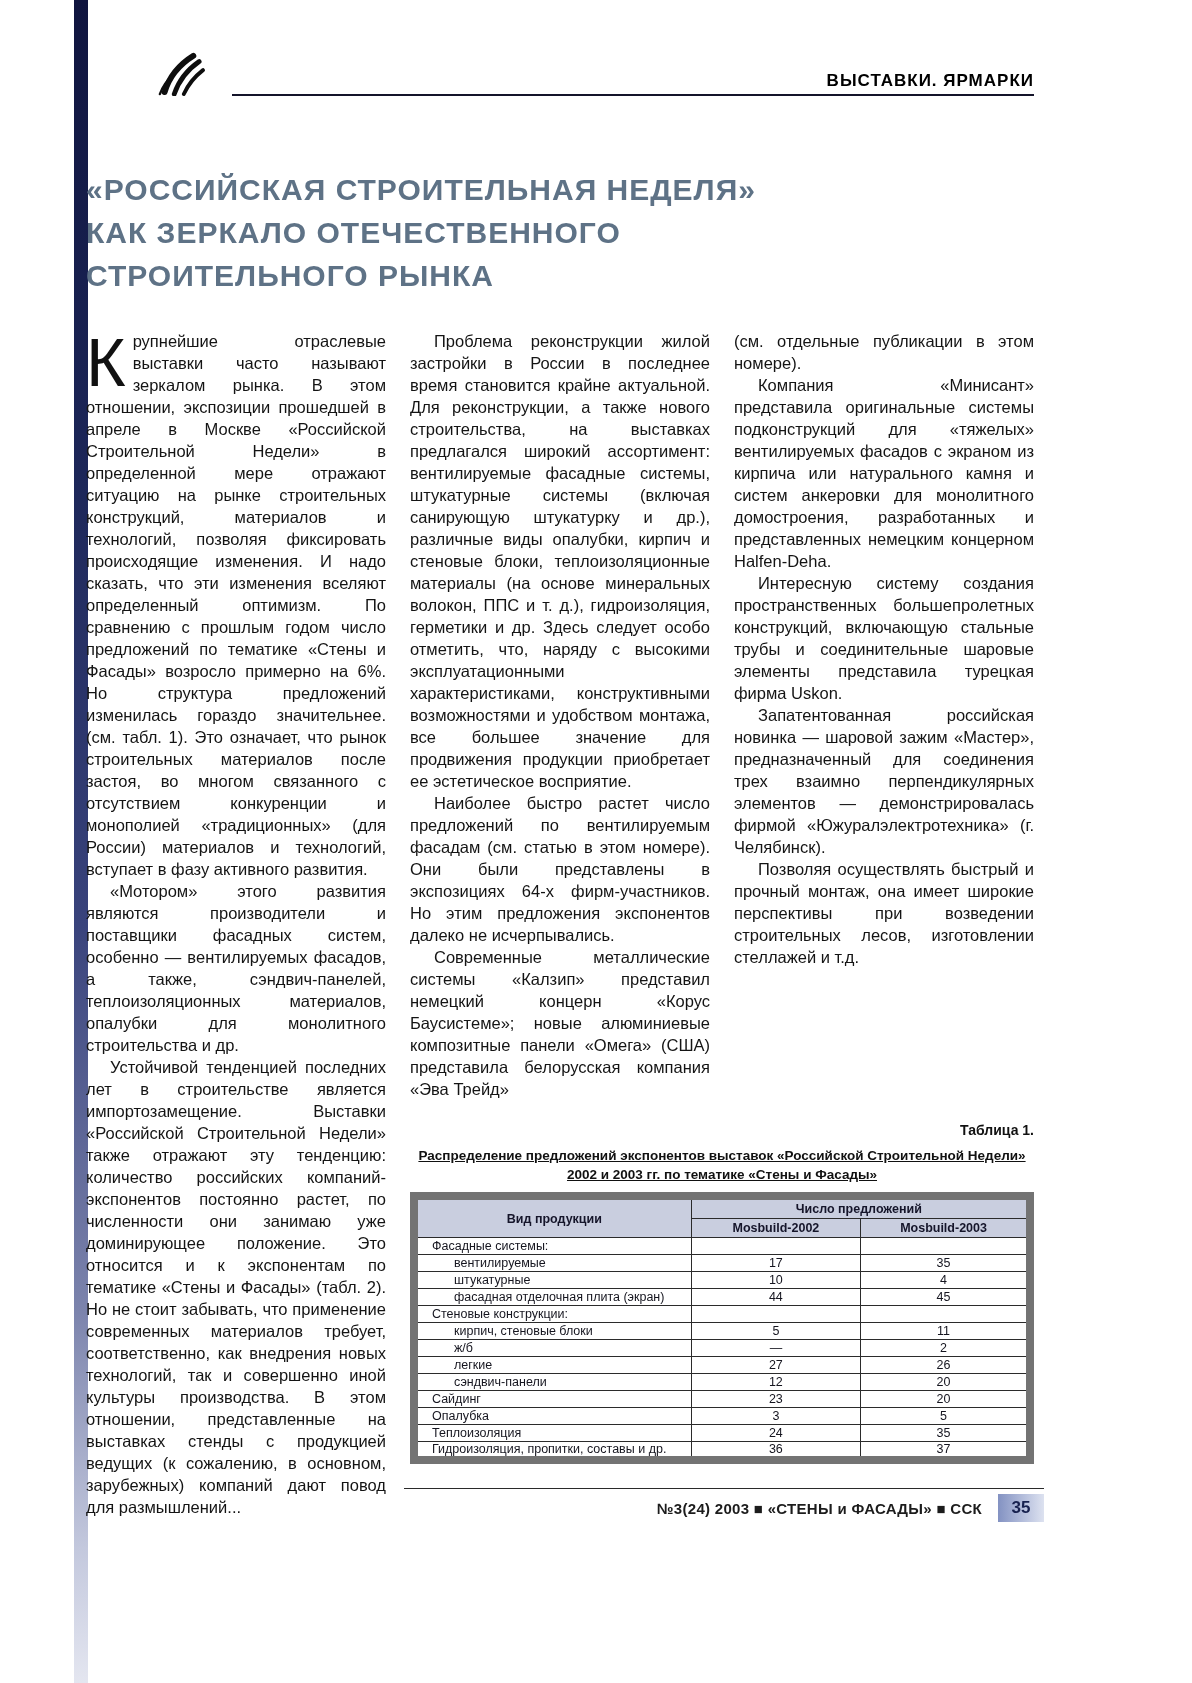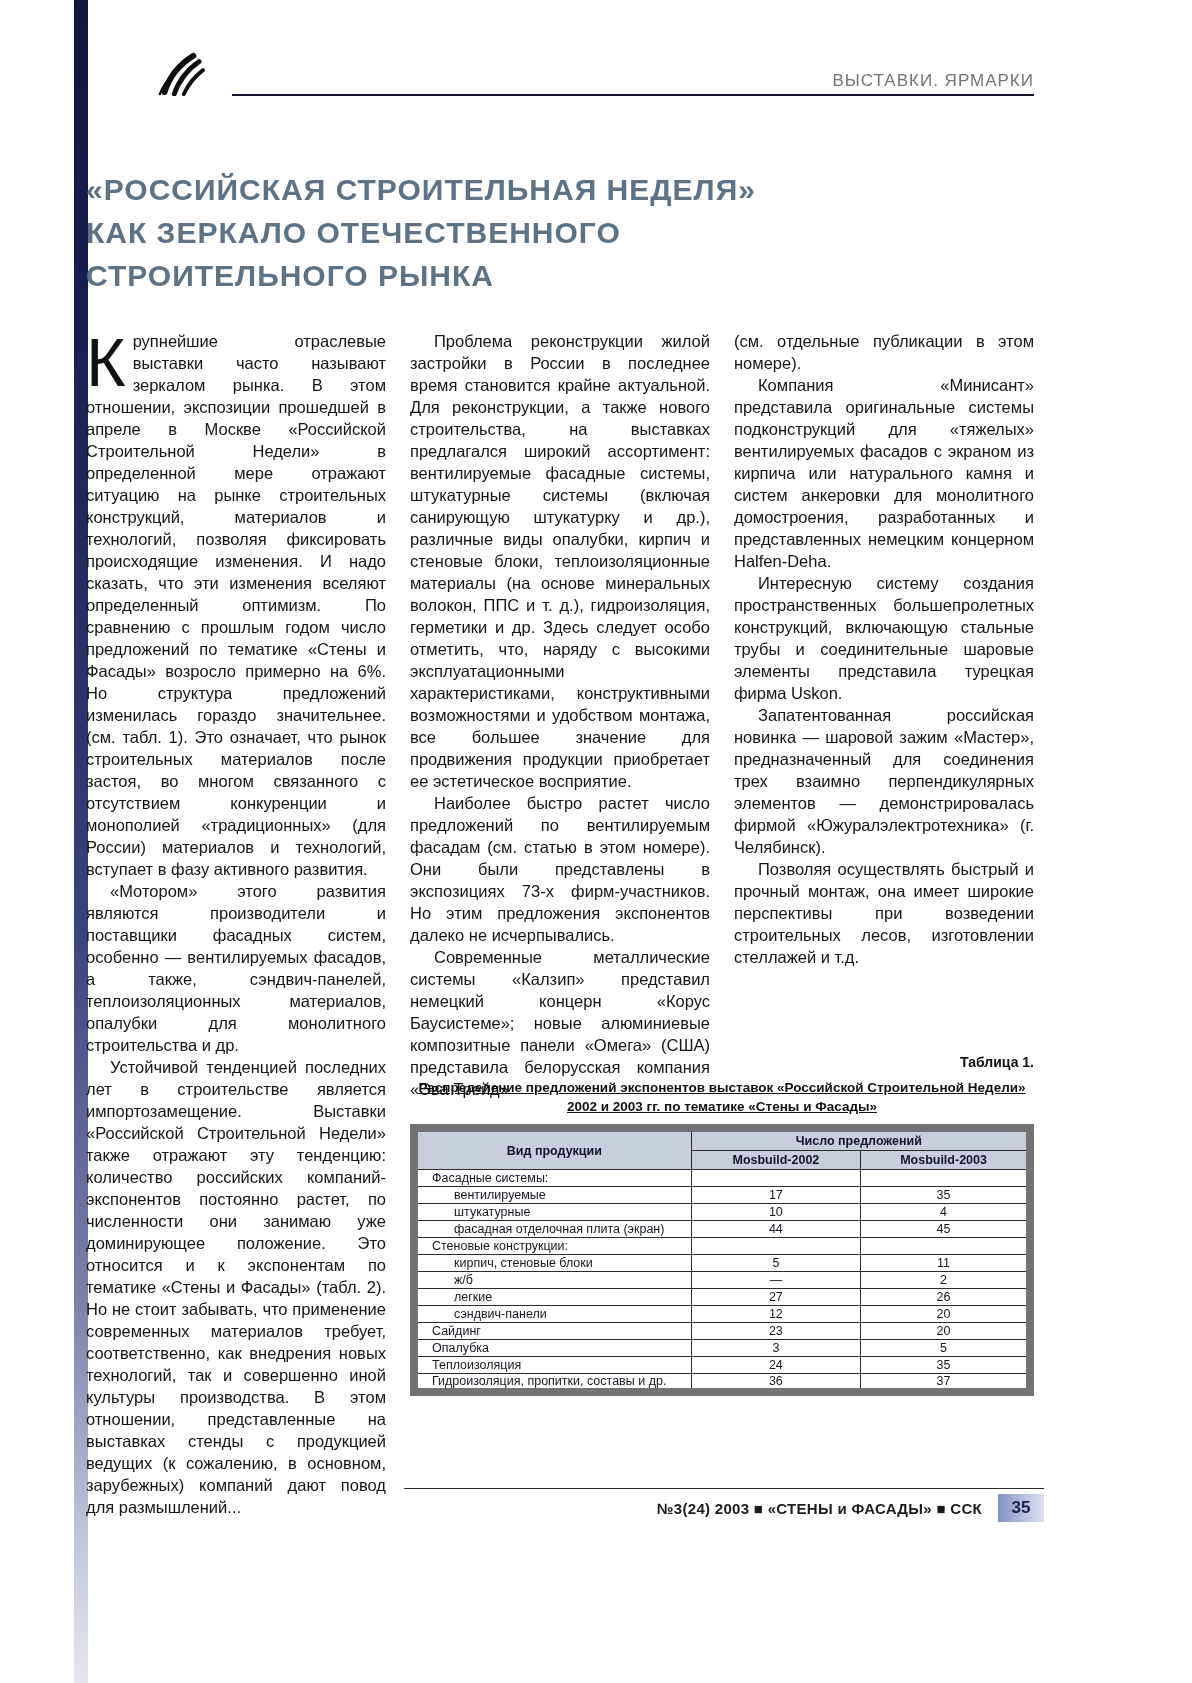--- a/index.html
+++ b/index.html
@@ -12,21 +12,21 @@
   .stripe {
     position:absolute; left:74px; top:0; width:14px; height:100%;
     background:linear-gradient(180deg,#10153f 0%,#1c2658 28%,#39437c 55%,#7c84ad 78%,#c3c8dd 92%,#e4e6f0 100%);
   }
   .content { position:absolute; left:86px; top:0; width:948px; height:100%; }
 
   
   .header { position:absolute; top:50px; left:0; width:948px; display:flex; align-items:flex-end; }
   .logo { width:52px; height:46px; margin-left:68px; margin-right:26px; flex:0 0 auto; }
   .header-right { flex:1; border-bottom:2.5px solid #14142a; padding-bottom:3px; text-align:right; }
-  .header-label { font-size:17px; font-weight:normal; letter-spacing:1px; color:#737373; }
+  .header-label { font-size:17px; font-weight:bold; letter-spacing:1px; color:#000000; }
 
   
   .title { position:absolute; top:168px; left:0; width:900px; }
   .title-line {
     font-size:30px; font-weight:bold; letter-spacing:1px; line-height:43px;
     color:#5e7286;
   }
 
   
   .body-grid { position:absolute; top:330px; left:0; width:948px; display:flex; }
@@ -36,21 +36,21 @@
   .cols23 { display:flex; }
   .col2 { margin-right:24px; }
   .para { text-indent:24px; margin:0; }
   .no-first-indent .para:first-child { text-indent:0; }
   .dropcap {
     float:left; font-size:68px; line-height:56px; font-weight:normal;
     padding:4px 7px 0 0; color:#111;
   }
 
   
-  .table-block { position:absolute; top:724px; left:0; width:624px; }
+  .table-block { position:absolute; top:792px; left:0; width:624px; }
   .table-caption-label { font-size:14px; font-weight:bold; text-align:right; color:#111; margin-bottom:8px; }
   .table-caption { font-size:13.5px; font-weight:bold; text-align:center; color:#111; line-height:19px;text-decoration:underline; }
   table.data { width:100%; border-collapse:collapse; border:8px solid #737373; margin-top:8px; }
   table.data th, table.data td { border:1px solid #2b2b2b; font-size:12.5px; }
   table.data th { background:#c9cedf; font-weight:bold; padding:2px 6px; text-align:center; color:#15152a; }
   th.product-col { width:45%; }
   th.num-col { width:27.5%; }
   td.cell { padding:0 6px; height:17px; color:#15151f; }
   td.name.cat { padding-left:14px; }
   td.name.indent { padding-left:36px; }
@@ -101,21 +101,21 @@
       <div class="col col1 no-first-indent">
           <p class="para"><span class="dropcap">К</span>рупнейшие отраслевые выставки часто называют зеркалом рынка. В этом отношении, экспозиции прошедшей в апреле в Москве «Российской Строительной Недели» в определенной мере отражают ситуацию на рынке строительных конструкций, материалов и технологий, позволяя фиксировать происходящие изменения. И надо сказать, что эти изменения вселяют определенный оптимизм. По сравнению с прошлым годом число предложений по тематике «Стены и Фасады» возросло примерно на 6%. Но структура предложений изменилась гораздо значительнее. (см. табл. 1). Это означает, что рынок строительных материалов после застоя, во многом связанного с отсутствием конкуренции и монополией «традиционных» (для России) материалов и технологий, вступает в фазу активного развития.</p>
           <p class="para">«Мотором» этого развития являются производители и поставщики фасадных систем, особенно — вентилируемых фасадов, а также, сэндвич-панелей, теплоизоляционных материалов, опалубки для монолитного строительства и др.</p>
           <p class="para">Устойчивой тенденцией последних лет в строительстве является импортозамещение. Выставки «Российской Строительной Недели» также отражают эту тенденцию: количество российских компаний-экспонентов постоянно растет, по численности они занимаю уже доминирующее положение. Это относится и к экспонентам по тематике «Стены и Фасады» (табл. 2). Но не стоит забывать, что применение современных материалов требует, соответственно, как внедрения новых технологий, так и совершенно иной культуры производства. В этом отношении, представленные на выставках стенды с продукцией ведущих (к сожалению, в основном, зарубежных) компаний дают повод для размышлений...</p>
         </div>
 
       <div class="right-area">
         <div class="cols23">
           <div class="col col2">
               <p class="para">Проблема реконструкции жилой застройки в России в последнее время становится крайне актуальной. Для реконструкции, а также нового строительства, на выставках предлагался широкий ассортимент: вентилируемые фасадные системы, штукатурные системы (включая санирующую штукатурку и др.), различные виды опалубки, кирпич и стеновые блоки, теплоизоляционные материалы (на основе минеральных волокон, ППС и т. д.), гидроизоляция, герметики и др. Здесь следует особо отметить, что, наряду с высокими эксплуатационными характеристиками, конструктивными возможностями и удобством монтажа, все большее значение для продвижения продукции приобретает ее эстетическое восприятие.</p>
-              <p class="para">Наиболее быстро растет число предложений по вентилируемым фасадам (см. статью в этом номере). Они были представлены в экспозициях 73-х фирм-участников. Но этим предложения экспонентов далеко не исчерпывались.</p>
+              <p class="para">Наиболее быстро растет число предложений по вентилируемым фасадам (см. статью в этом номере). Они были представлены в экспозициях 64-х фирм-участников. Но этим предложения экспонентов далеко не исчерпывались.</p>
               <p class="para">Современные металлические системы «Калзип» представил немецкий концерн «Корус Баусистеме»; новые алюминиевые композитные панели «Омега» (США) представила белорусская компания «Эва Трейд»</p>
             </div>
           <div class="col no-first-indent">
               <p class="para">(см. отдельные публикации в этом номере).</p>
               <p class="para">Компания «Минисант» представила оригинальные системы подконструкций для «тяжелых» вентилируемых фасадов с экраном из кирпича или натурального камня и систем анкеровки для монолитного домостроения, разработанных и представленных немецким концерном Halfen-Deha.</p>
               <p class="para">Интересную систему создания пространственных большепролетных конструкций, включающую стальные трубы и соединительные шаровые элементы представила турецкая фирма Uskon.</p>
               <p class="para">Запатентованная российская новинка — шаровой зажим «Мастер», предназначенный для соединения трех взаимно перпендикулярных элементов — демонстрировалась фирмой «Южуралэлектротехника» (г. Челябинск).</p>
               <p class="para">Позволяя осуществлять быстрый и прочный монтаж, она имеет широкие перспективы при возведении строительных лесов, изготовлении стеллажей и т.д.</p>
             </div>
         </div>

